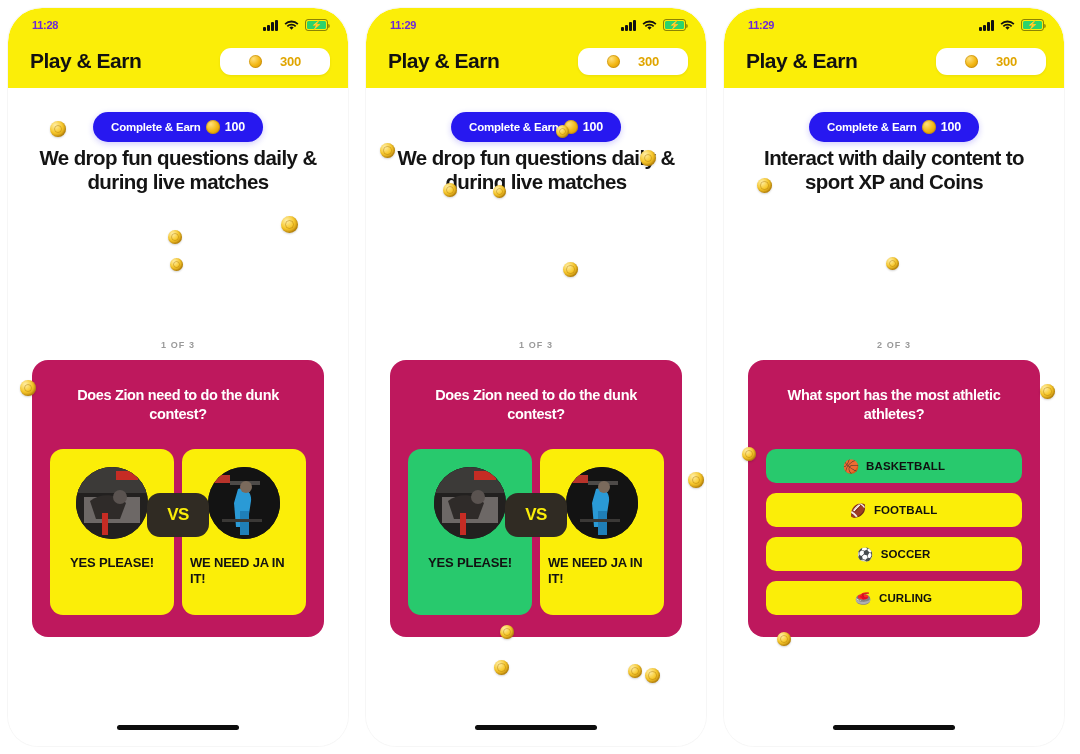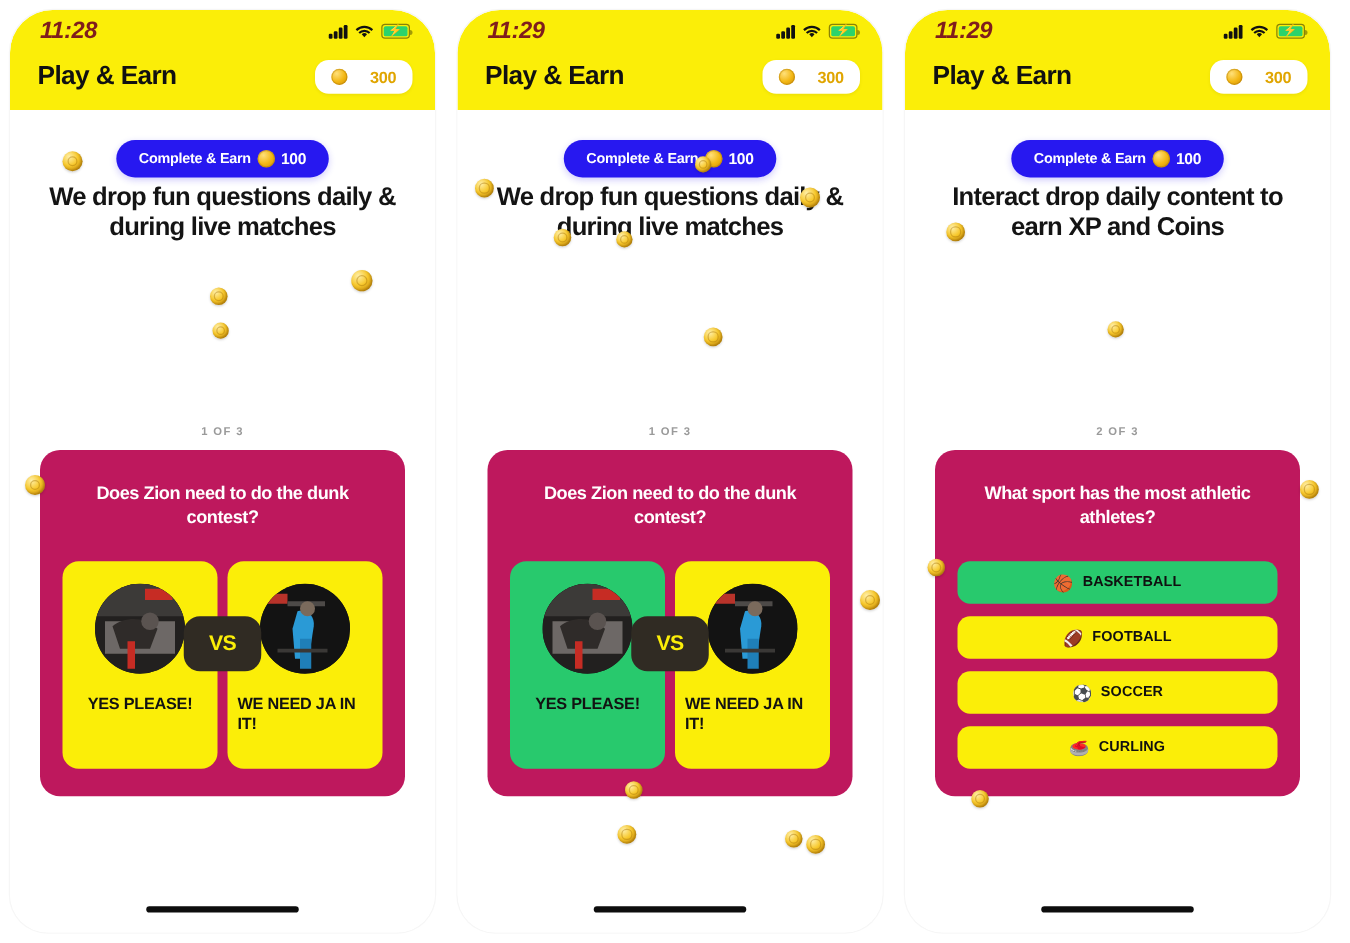--- a/index.html
+++ b/index.html
@@ -26,23 +26,22 @@
   .hdr{
     position:relative;background:#FBEE08;
     height:80px;border-radius:34px 34px 0 0;
   }
   .statusbar{
     height:30px;display:flex;align-items:center;
     justify-content:space-between;padding:4px 20px 0 24px;
     box-sizing:border-box;
   }
   .clock{
-    font-size:19px;font-weight:bold;color:#7f1d1d;
+    font-size:11px;font-weight:bold;color:#6d28d9;
     letter-spacing:-0.3px;
-    font-style:italic;
   }
   .sysicons{display:flex;align-items:center;gap:6px;}
   .bars{display:flex;align-items:flex-end;gap:1.5px;height:11px;}
   .bars i{display:block;width:2.6px;background:#111;border-radius:1px;}
   .bars i:nth-child(1){height:4px;}
   .bars i:nth-child(2){height:6px;}
   .bars i:nth-child(3){height:8.5px;}
   .bars i:nth-child(4){height:11px;}
   .wifi{width:15px;height:11px;}
   .batt{
@@ -63,21 +62,21 @@
 
   .hdrrow{
     display:flex;align-items:center;justify-content:space-between;
     padding:0 18px 0 22px;height:46px;box-sizing:border-box;
   }
   .apptitle{
     font-size:21px;font-weight:bold;color:#111111;letter-spacing:-0.5px;
   }
   .coinchip{
     background:#ffffff;border-radius:11px;
-    padding:6px 13px;display:flex;align-items:center;gap:18px;
+    padding:6px 29px;display:flex;align-items:center;gap:18px;
     box-shadow:0 1px 3px rgba(0,0,0,0.07);
   }
   .coinchip .amt{font-size:13px;font-weight:bold;color:#E0A500;letter-spacing:-0.2px;}
 
   .coin-ico{
     width:13px;height:13px;border-radius:50%;flex:none;
     background:radial-gradient(circle at 34% 30%, #FFE07A 0%, #F3B713 52%, #C98908 100%);
     box-shadow:inset 0 0 0 1px rgba(160,110,0,0.35);
   }
 
@@ -383,21 +382,21 @@
       </div>
     </div>
 
     <div class="screen">
       <div class="cta">
         <span class="lbl">Complete &amp; Earn</span>
         <span class="coin-ico"></span>
         <span class="num">100</span>
       </div>
 
-      <div class="headline">Interact drop daily content to earn XP and Coins</div>
+      <div class="headline">Interact with daily content to sport XP and Coins</div>
       <div class="stepnum">2 OF 3</div>
 
       <div class="qcard tall">
         <div class="qtext">What sport has the most athletic athletes?</div>
         <div class="optlist">
           <div class="lopt correct">
             <span class="emo">🏀</span>
             <span class="llabel">BASKETBALL</span>
           </div>
           <div class="lopt">

